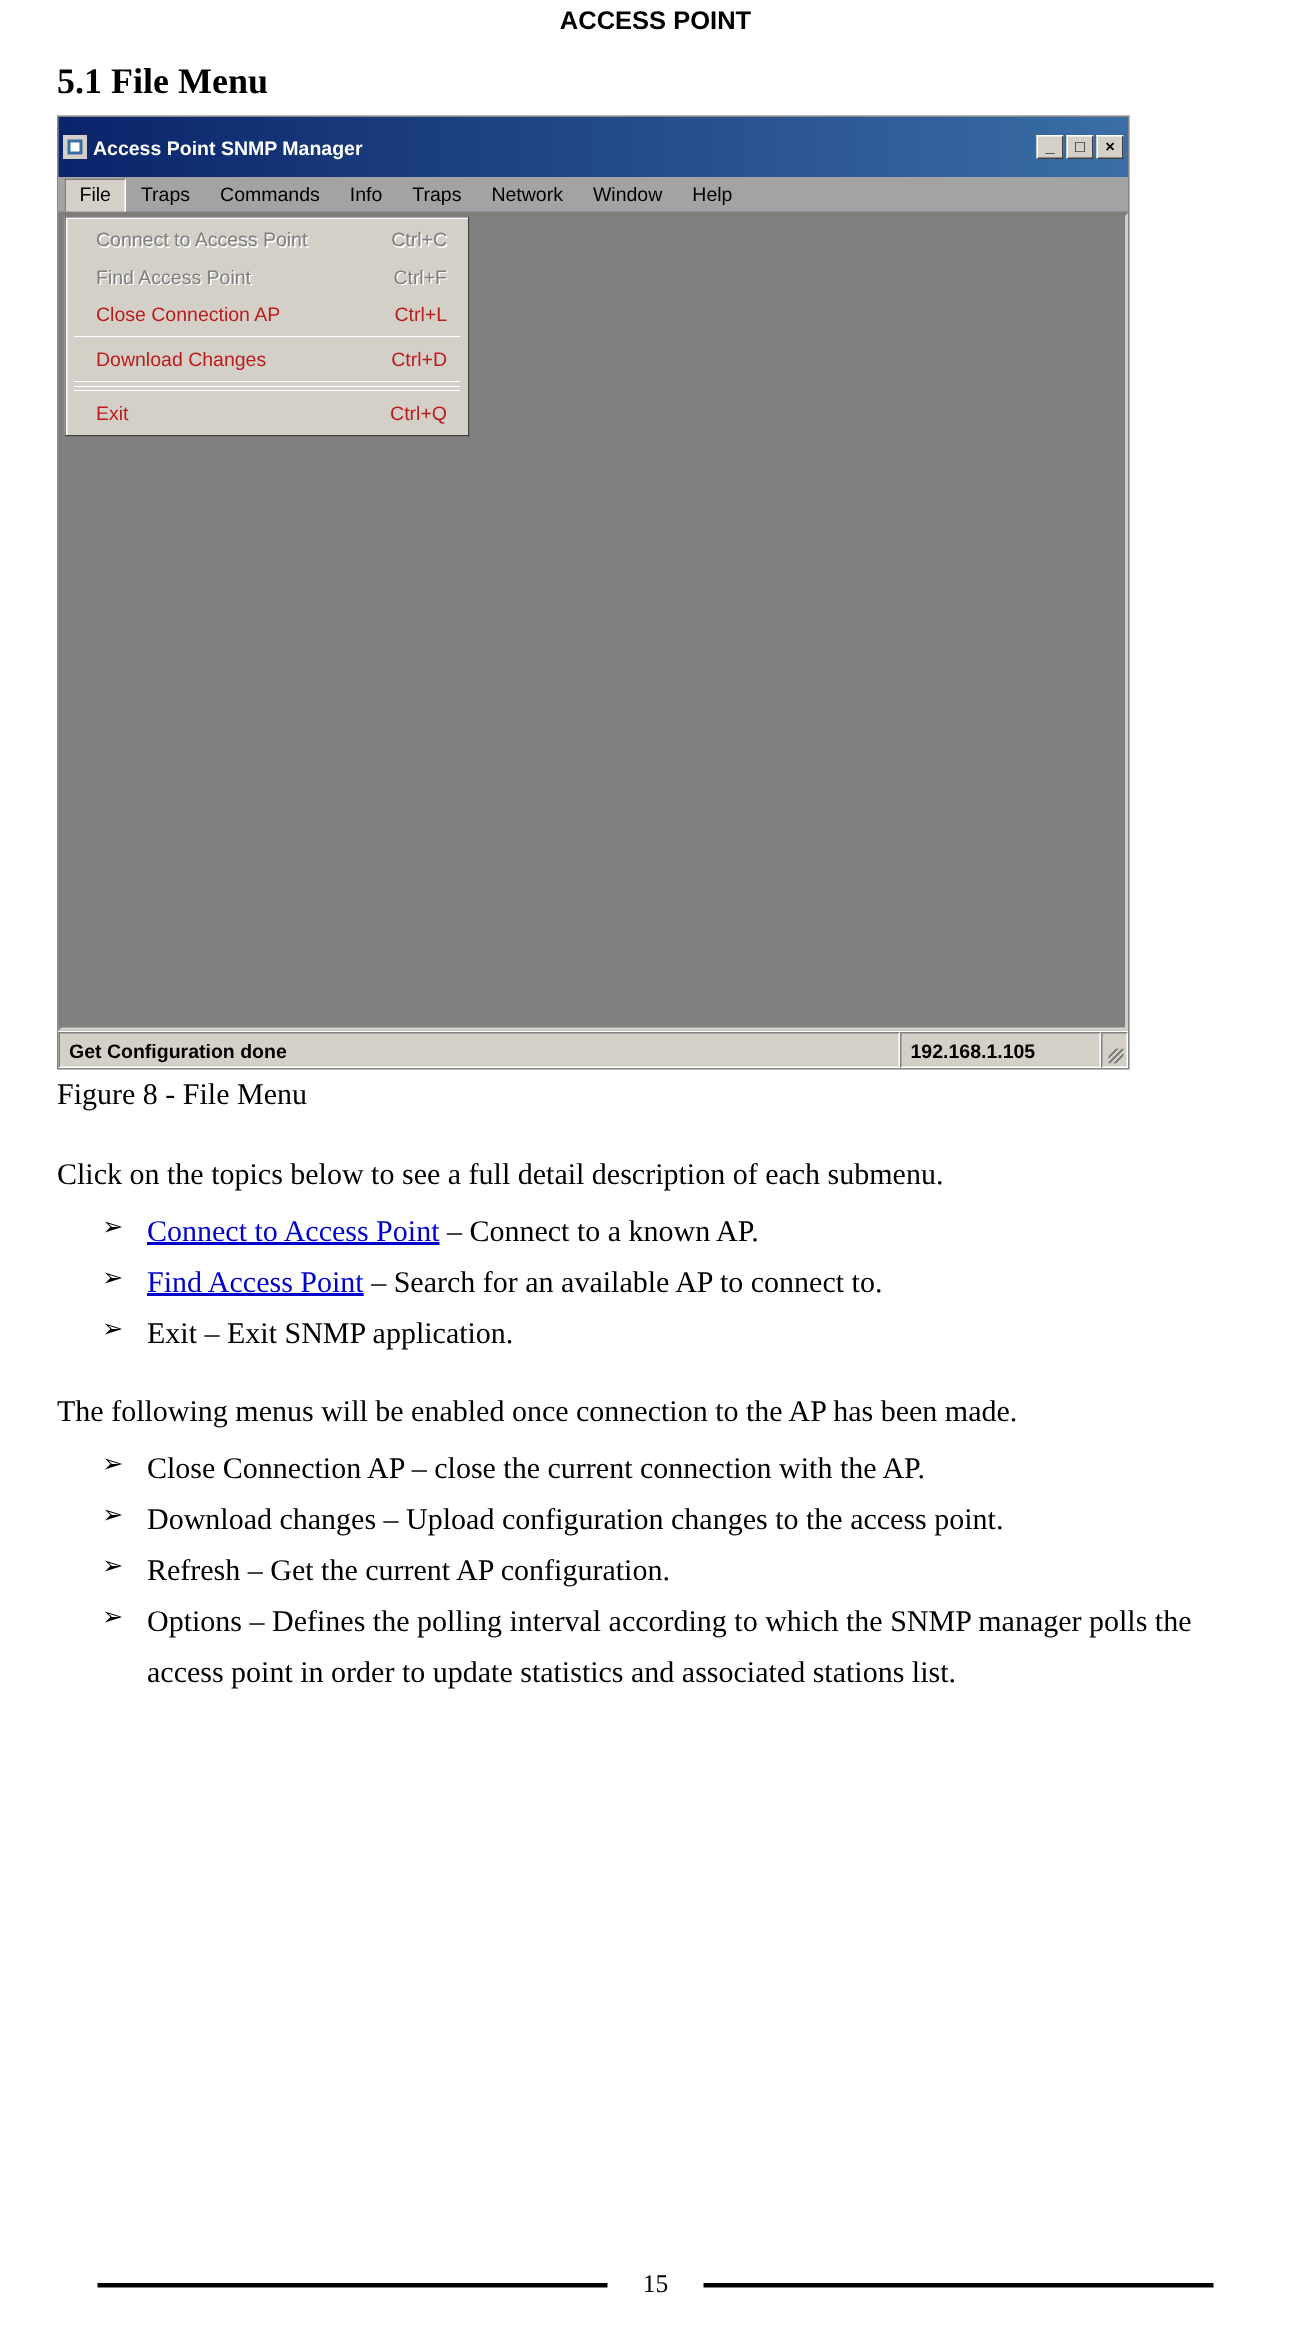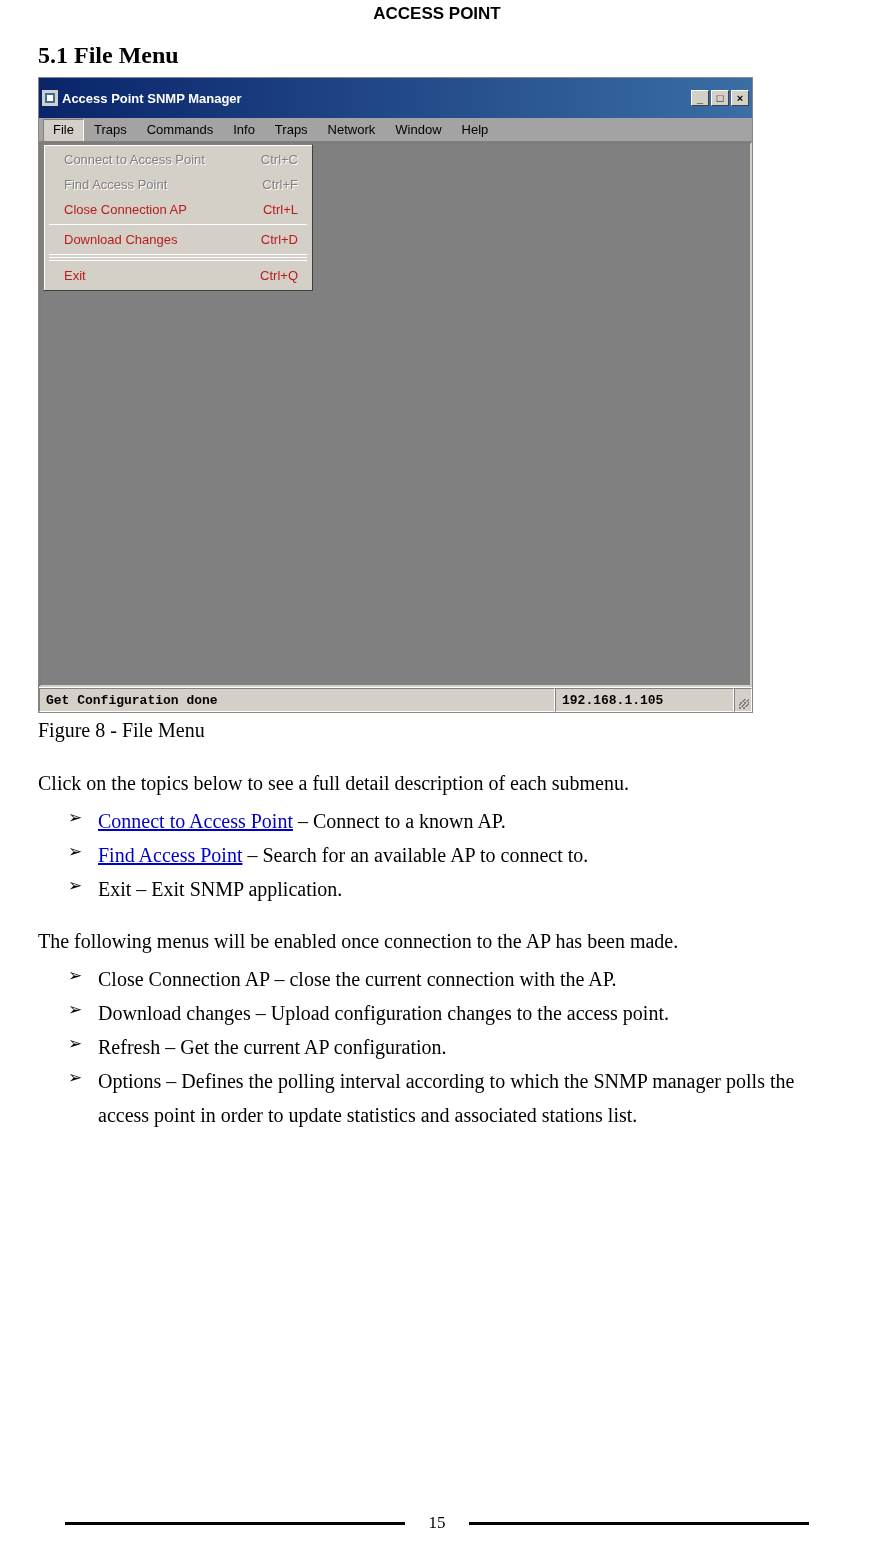--- a/index.html
+++ b/index.html
@@ -133,32 +133,31 @@
       border-bottom: 1px solid #fff;
     }
     .statusbar {
       height: 25px;
       display: flex;
       background: #d4d0c8;
       font-size: 13px;
       font-weight: bold;
       color: #000;
       border-top: 1px solid #fff;
-      font-family: Liberation Mono, monospace;
     }
     .status-cell {
       border: 1px solid #808080;
       border-right-color: #fff;
       border-bottom-color: #fff;
       padding: 3px 6px;
       display: flex;
       align-items: center;
     }
     .status-cell.left { flex: 1; }
-    .status-cell.right { width: 179px; }
+    .status-cell.right { width: 134px; }
     .status-grip {
       width: 18px;
       border: 1px solid #808080;
       border-right-color: #fff;
       border-bottom-color: #fff;
       position: relative;
     }
     .status-grip::after {
       content: "";
       position: absolute;

